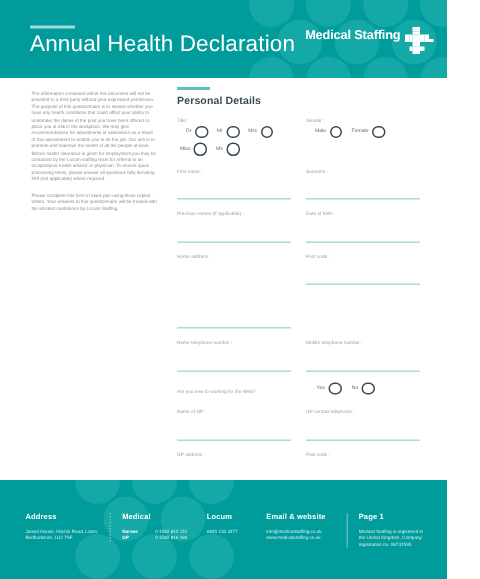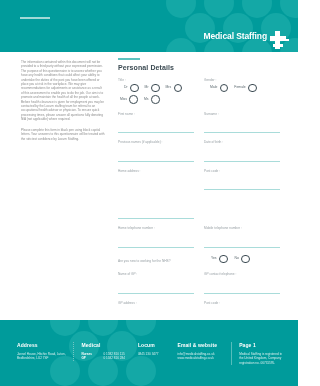--- a/index.html
+++ b/index.html
@@ -36,21 +36,21 @@
     position:absolute;
     left:20px;top:21px;
     font-size:15px;
     letter-spacing:.1px;
     color:#ffffff;
     font-weight:400;
     white-space:nowrap;
   }
   .logo{
     position:absolute;
-    right:8px;top:31px;
+    right:8px;top:18px;
     display:flex;
     align-items:flex-start;
     gap:3px;
   }
   .logo-text{
     color:#ffffff;
     font-size:8.5px;
     font-weight:bold;
     letter-spacing:-0.1px;
     white-space:nowrap;
@@ -230,20 +230,21 @@
       <i style="left:185px;top:13px;width:30px;height:30px;"></i>
       <i style="left:223px;top:13px;width:30px;height:30px;"></i>
       <i style="left:261px;top:13px;width:30px;height:30px;"></i>
       <i style="left:166px;top:38px;width:30px;height:30px;"></i>
       <i style="left:204px;top:38px;width:30px;height:30px;"></i>
       <i style="left:242px;top:38px;width:30px;height:30px;"></i>
       <i style="left:280px;top:38px;width:30px;height:30px;"></i>
     </div>
 
     <div class="hdr-rule"></div>
+    <div class="hdr-title">Annual Health Declaration</div>
 
     <div class="logo">
       <span class="logo-text">Medical Staffing</span>
       <span class="logo-mark">
         <b style="left:5.2px;top:0px;"></b>
           <b style="left:7.8px;top:0px;"></b>
         <b style="left:5.2px;top:2.6px;"></b>
           <b style="left:7.8px;top:2.6px;"></b>
         <b style="left:0px;top:5.2px;"></b>
           <b style="left:2.6px;top:5.2px;"></b>

